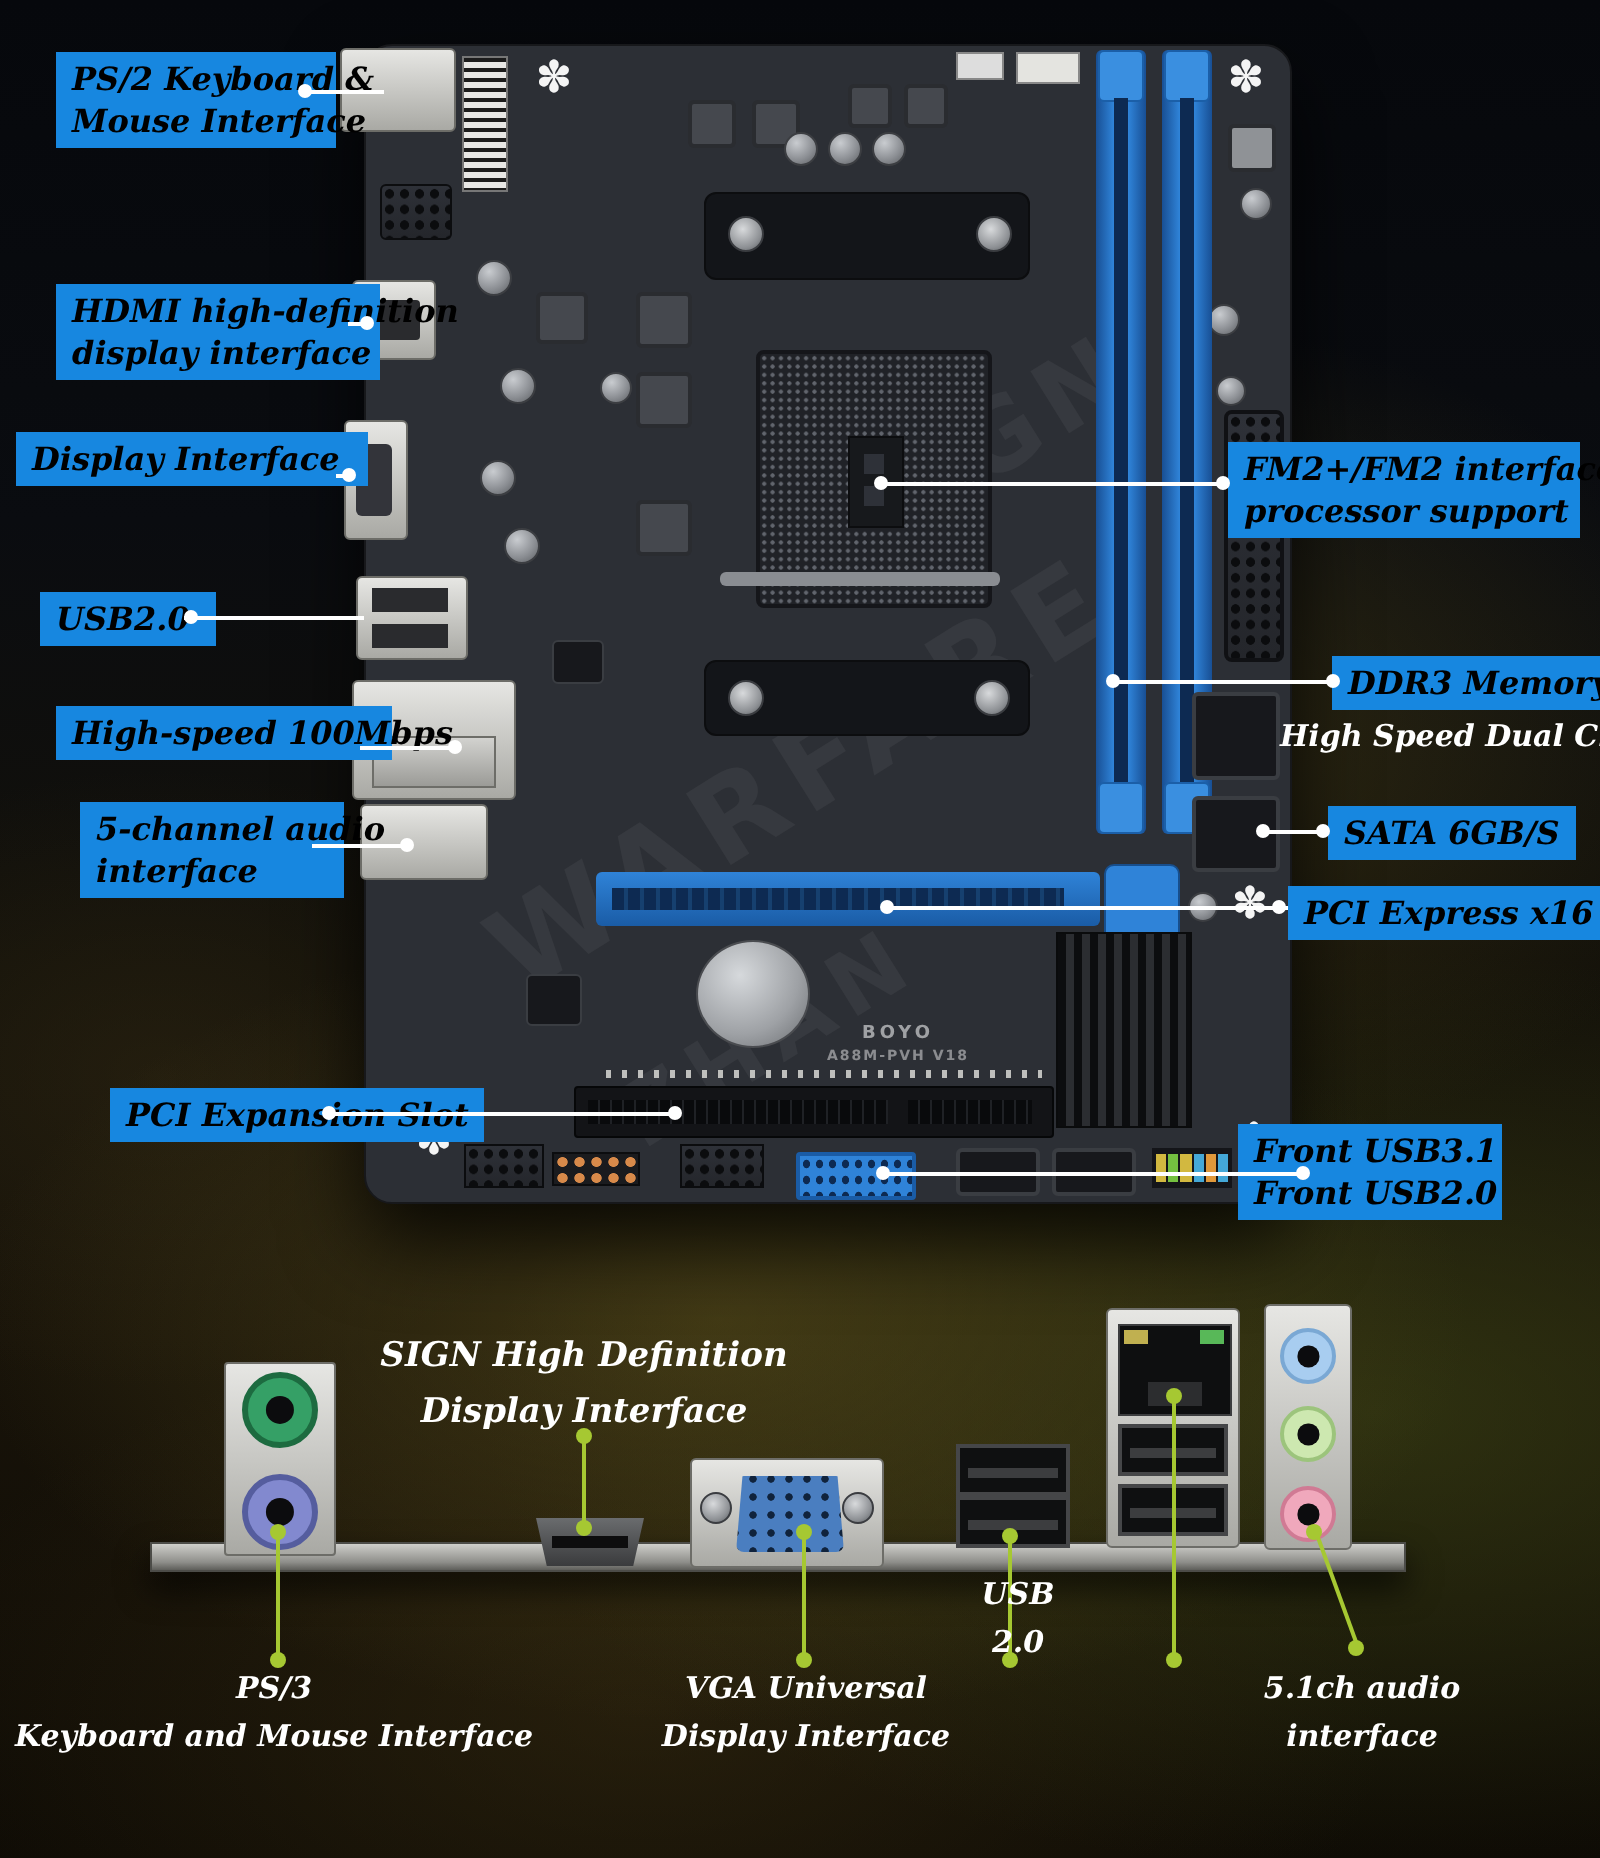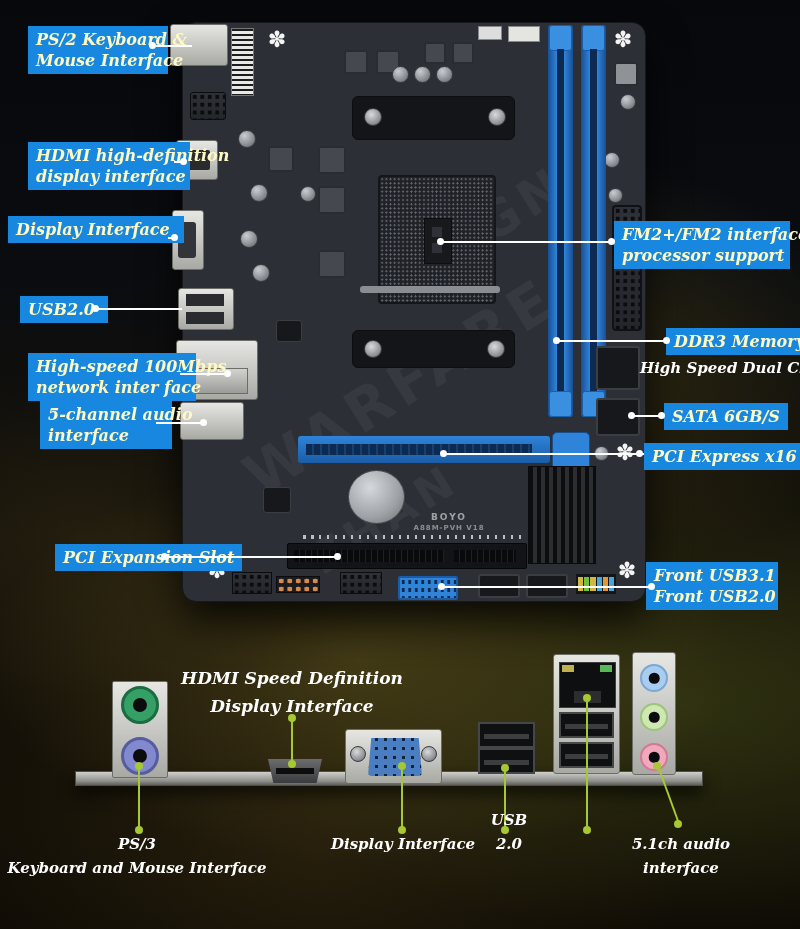--- a/index.html
+++ b/index.html
@@ -8,21 +8,21 @@
     background:
       radial-gradient(420px 300px at 72% 40%, rgba(74,64,22,.55), transparent 70%),
       radial-gradient(520px 280px at 45% 71%, rgba(96,84,30,.55), transparent 72%),
       radial-gradient(320px 220px at 10% 58%, rgba(54,44,20,.45), transparent 70%),
       radial-gradient(620px 320px at 86% 76%, rgba(70,80,24,.5), transparent 72%),
       radial-gradient(500px 260px at 40% 92%, rgba(60,48,18,.5), transparent 75%),
       linear-gradient(180deg,#06080c 0%,#0a0c10 28%,#13110a 52%,#181309 72%,#0e0b05 100%);
   }
   .abs{position:absolute;}
   
-  .callout{position:absolute;background:#1787e0;color:#fef9c3;
+  .callout{position:absolute;background:#1787e0;color:#000000;
     font:bold italic 16px/21px "DejaVu Serif",serif;
     padding:3px 8px;white-space:nowrap;}
   .callout span{display:block;}
   .callout.center{text-align:center;}
   .cline{position:absolute;height:2px;background:#fff;}
   .dot{position:absolute;width:7px;height:7px;border-radius:50%;background:#fff;}
   .sub-note{position:absolute;color:#fff;font:bold italic 15px/19px "DejaVu Serif",serif;
     text-align:center;white-space:nowrap;}
   
   .gline{position:absolute;width:2px;background:#a6c832;}
@@ -215,21 +215,20 @@
   <div class="dot" style="left:171px;top:234px;"></div>
 
   <div class="callout" style="left:20px;top:296px;width:72px;">
     <span>USB2.0</span>
   </div>
   <div class="cline" style="left:92px;top:308px;width:90px;"></div>
   <div class="dot" style="left:92px;top:305px;"></div>
 
   <div class="callout" style="left:28px;top:353px;width:152px;">
     <span>High-speed 100Mbps</span>
-    <span>network inter face</span>
   </div>
   <div class="cline" style="left:180px;top:373px;width:48px;"></div>
   <div class="dot" style="left:224px;top:370px;"></div>
 
   <div class="callout" style="left:40px;top:401px;width:116px;">
     <span>5-channel audio</span>
     <span>interface</span>
   </div>
   <div class="cline" style="left:156px;top:422px;width:48px;"></div>
   <div class="dot" style="left:200px;top:419px;"></div>
@@ -264,30 +263,30 @@
   <div class="dot" style="left:628px;top:412px;"></div>
   <div class="dot" style="left:658px;top:412px;"></div>
 
   <div class="callout" style="left:644px;top:443px;">
     <span>PCI Express x16</span>
   </div>
   <div class="cline" style="left:444px;top:453px;width:200px;"></div>
   <div class="dot" style="left:440px;top:450px;"></div>
   <div class="dot" style="left:636px;top:450px;"></div>
 
-  <div class="callout" style="left:646px;top:562px;width:116px;">
+  <div class="callout" style="left:619px;top:562px;width:116px;">
     <span>Front USB3.1</span>
     <span>Front USB2.0</span>
   </div>
   <div class="cline" style="left:442px;top:586px;width:212px;"></div>
   <div class="dot" style="left:438px;top:583px;"></div>
   <div class="dot" style="left:648px;top:583px;"></div>
 
   <div class="rear-title" style="left:292px;top:664px;">
-    <span>HDMI Speed Definition</span>
+    <span>SIGN High Definition</span>
     <span>Display Interface</span>
   </div>
 
   <div class="abs" style="left:75px;top:771px;width:626px;height:13px;background:linear-gradient(180deg,#cfcfcb,#8e8e8a 70%,#5e5e5a);border:1px solid #4c4c48;box-shadow:0 8px 16px rgba(0,0,0,.7);"></div>
 
   <div class="silver" style="left:112px;top:681px;width:56px;height:97px;border-radius:2px;"></div>
   <div class="jack" style="left:121px;top:686px;width:38px;height:38px;background:#35a066;border:3px solid #1d6b40;"></div>
   <div class="jack" style="left:121px;top:737px;width:38px;height:38px;background:#8289cf;border:3px solid #555d9e;"></div>
 
   <div class="abs" style="left:268px;top:759px;width:54px;height:24px;background:linear-gradient(180deg,#6a6c6e,#3a3b3d);clip-path:polygon(0 0,100% 0,90% 100%,10% 100%);">
@@ -338,23 +337,24 @@
 
   <div class="gline" style="left:657px;top:766px;height:62px;transform-origin:top center;transform:rotate(-20deg);"></div>
   <div class="gdot" style="left:653px;top:762px;"></div>
   <div class="gdot" style="left:674px;top:820px;"></div>
 
   <div class="rear-label" style="left:137px;top:832px;">
     <span>PS/3</span>
     <span>Keyboard and Mouse Interface</span>
   </div>
   <div class="rear-label" style="left:403px;top:832px;">
+    <span>VGA Universal</span>
     <span>Display Interface</span>
   </div>
-  <div class="rear-label" style="left:509px;top:808px;">
+  <div class="rear-label" style="left:509px;top:785px;">
     <span>USB</span>
     <span>2.0</span>
   </div>
   <div class="rear-label" style="left:681px;top:832px;">
     <span>5.1ch audio</span>
     <span>interface</span>
   </div>
 
 </div>
 

